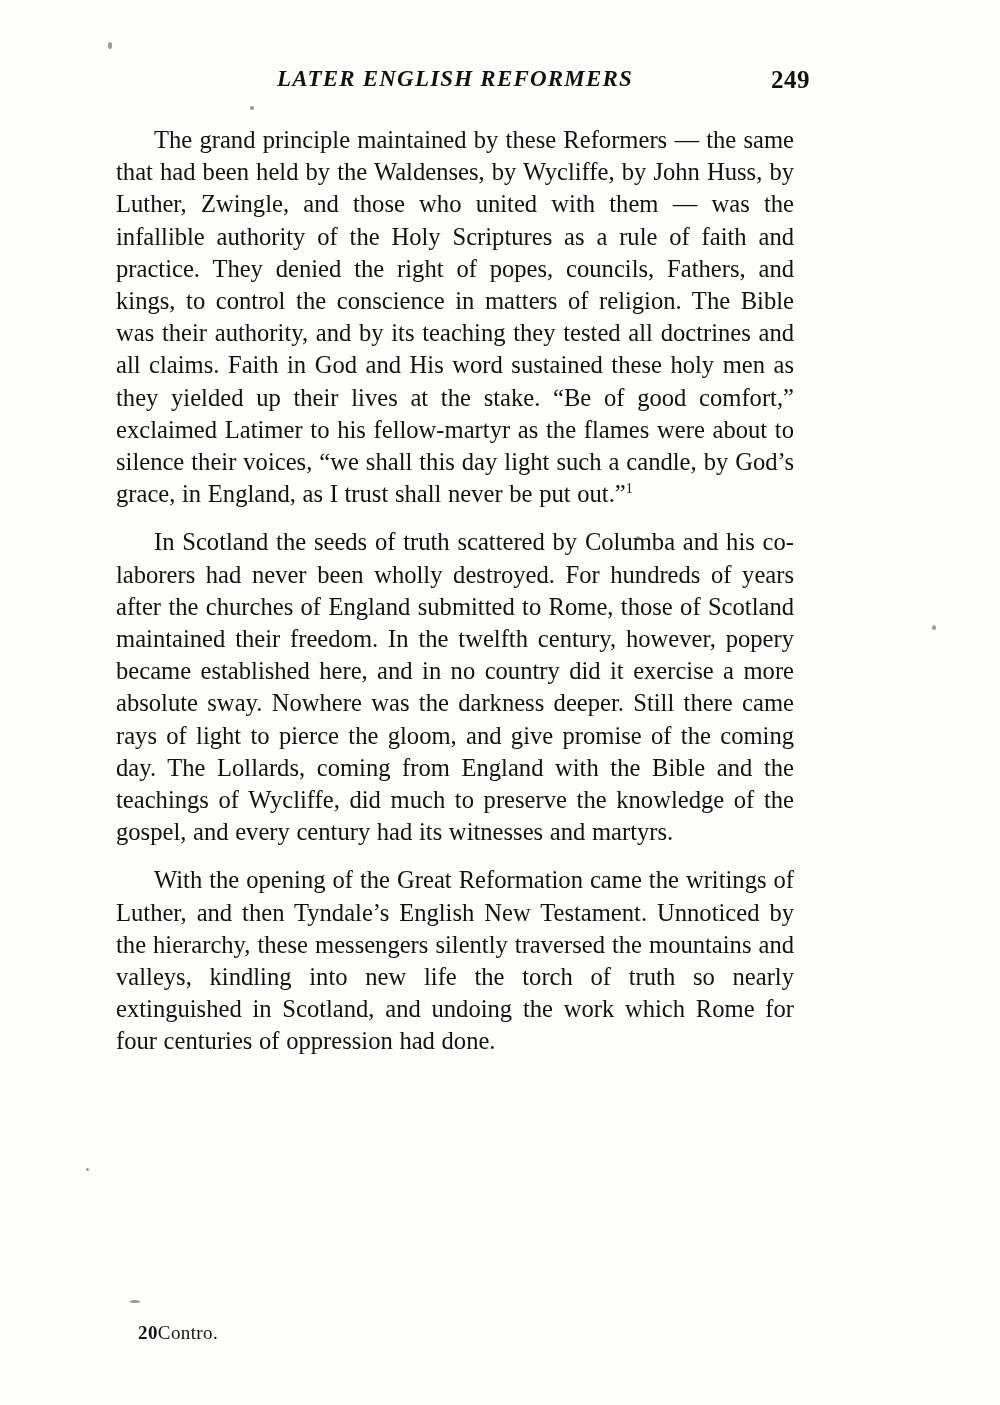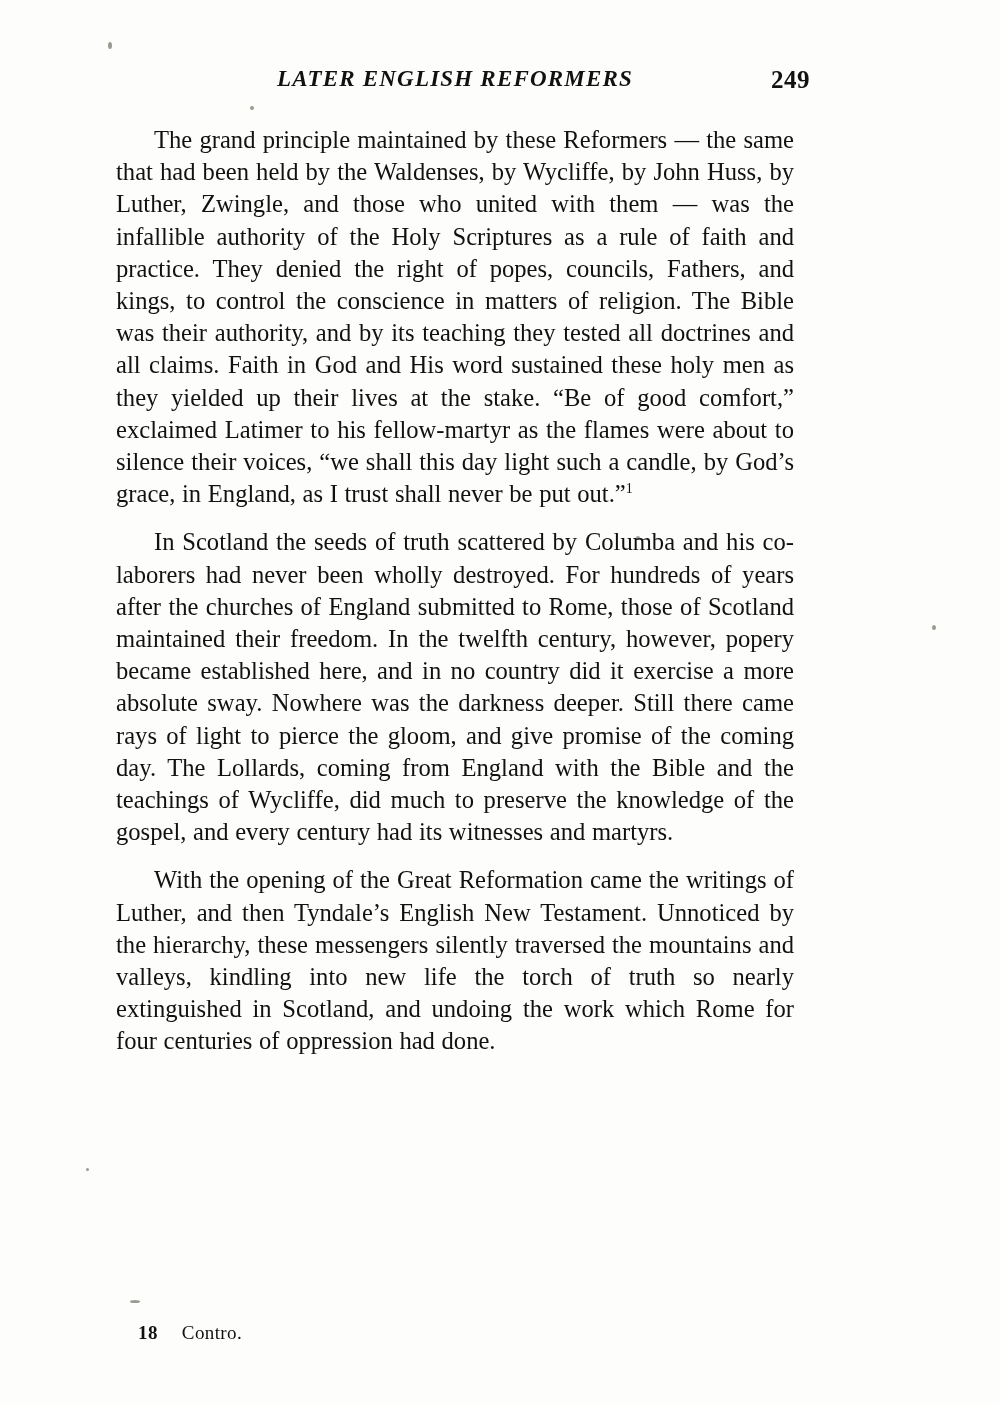--- a/index.html
+++ b/index.html
@@ -78,21 +78,20 @@
   .signature {
     position: absolute;
     left: 38px;
     top: 1322px;
     font-size: 19px;
     font-weight: 700;
     letter-spacing: 0.4px;
   }
   .signature .sig-word {
     font-weight: 400;
-    margin-left: 24px;
   }
   .speck {
     position: absolute;
     background: #9a9a92;
     border-radius: 50%;
   }
   .speck.s1 { left: 108px; top: 42px; width: 4px; height: 7px; }
   .speck.s2 { left: 250px; top: 106px; width: 4px; height: 4px; }
   .speck.s3 { left: 636px; top: 536px; width: 4px; height: 4px; }
   .speck.s4 { left: 932px; top: 625px; width: 4px; height: 5px; }
@@ -124,17 +123,17 @@
     </div>
 
     <div class="body-text">
       <p class="para"><span>The grand principle maintained by these Reformers — the same that had been held by the Waldenses, by Wycliffe, by John Huss, by Luther, Zwingle, and those who united with them — was the infallible authority of the Holy Scriptures as a rule of faith and practice.  They denied the right of popes, councils, Fathers, and kings, to control the conscience in matters of religion.  The Bible was their authority, and by its teaching they tested all doctrines and all claims.  Faith in God and His word sustained these holy men as they yielded up their lives at the stake.  “Be of good comfort,” exclaimed Latimer to his fellow-martyr as the flames were about to silence their voices, “we shall this day light such a candle, by God’s grace, in England, as I trust shall never be put out.”</span><sup class="fn">1</sup></p>
       <p class="para">In Scotland the seeds of truth scattered by Columba and his co-laborers had never been wholly destroyed.  For hundreds of years after the churches of England submitted to Rome, those of Scotland maintained their freedom.  In the twelfth century, however, popery became established here, and in no country did it exercise a more absolute sway.  Nowhere was the darkness deeper.  Still there came rays of light to pierce the gloom, and give promise of the coming day.  The Lollards, coming from England with the Bible and the teachings of Wycliffe, did much to preserve the knowledge of the gospel, and every century had its witnesses and martyrs.</p>
       <p class="para">With the opening of the Great Reformation came the writings of Luther, and then Tyndale’s English New Testament.  Unnoticed by the hierarchy, these messengers silently traversed the mountains and valleys, kindling into new life the torch of truth so nearly extinguished in Scotland, and undoing the work which Rome for four centuries of oppression had done.</p>
     </div>
 
 
     <div class="signature">
-      <span>18</span><span class="sig-word">Contro.</span>
+      <span>20</span><span class="sig-word">Contro.</span>
     </div>
 
   </div>
 </div>
 
 </body></html>

